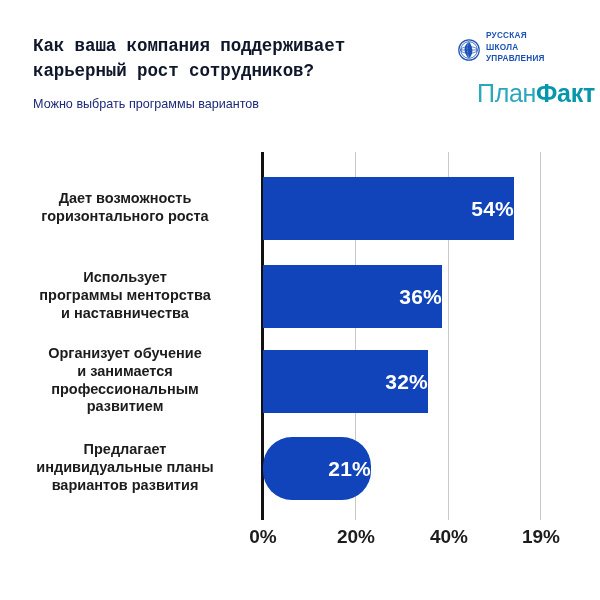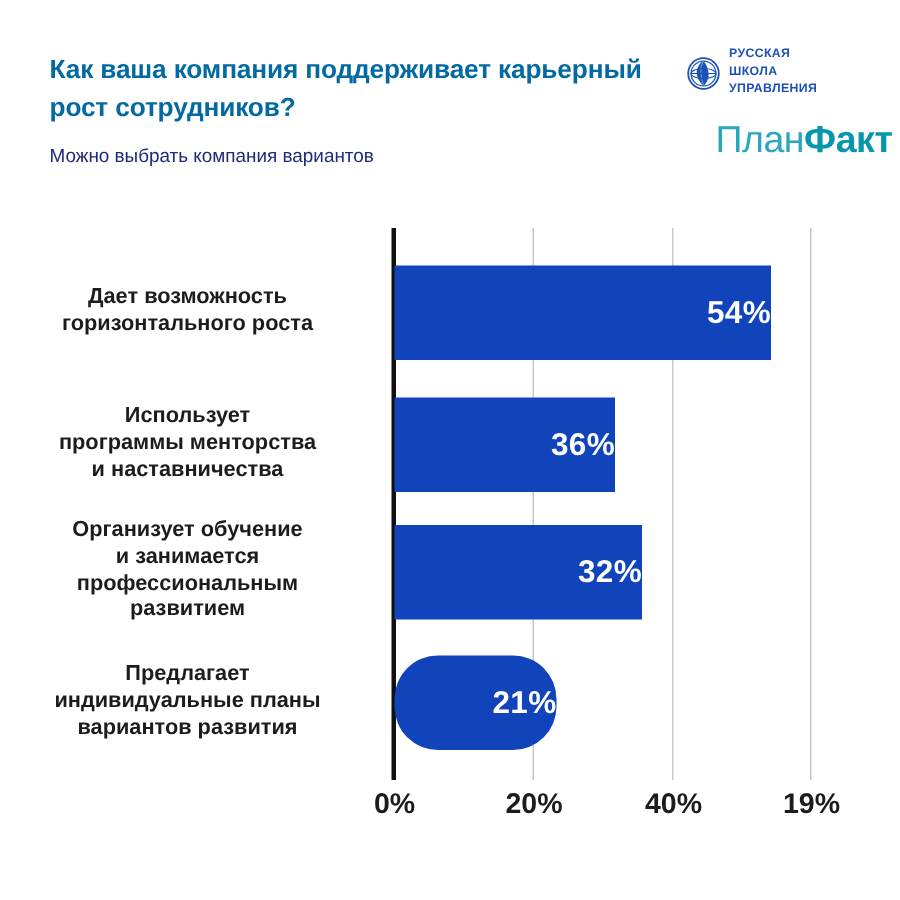--- a/index.html
+++ b/index.html
@@ -24,23 +24,24 @@
   }
   #title-block {
     position: absolute;
     left: 33px;
     top: 34px;
     width: 400px;
   }
   #chart-title {
     font-size: 17.5px;
     font-weight: bold;
-    color: #0369a1;
+    color: #0f172a;
     line-height: 1.42;
     letter-spacing: -0.1px;
+    font-family: Liberation Mono, monospace;
   }
   #chart-subtitle {
     margin-top: 12px;
     font-size: 12.6px;
     font-weight: normal;
     color: #1f2a7a;
     line-height: 1.3;
   }
 
   
@@ -140,21 +141,21 @@
     white-space: nowrap;
   }
 </style>
 </head>
 <body>
 
 <div id="header">
 
   <div id="title-block">
     <div id="chart-title">Как ваша компания поддерживает карьерный рост сотрудников?</div>
-    <div id="chart-subtitle">Можно выбрать компания вариантов</div>
+    <div id="chart-subtitle">Можно выбрать программы вариантов</div>
   </div>
 
   <div id="logo-block">
     <div id="rsu-logo">
       <span id="rsu-globe">
         <svg width="22" height="22" viewBox="0 0 22 22">
           <circle cx="11" cy="11" r="10.2" fill="none" stroke="#1b52b5" stroke-width="1.2"></circle>
           <circle cx="11" cy="11" r="8.3" fill="#ffffff" stroke="#1b52b5" stroke-width="0.8"></circle>
           <path d="M11 2.7 C7.4 5.0 6.2 8.4 6.6 11.4 C7.0 14.6 9.0 17.6 11 19.3 C13.2 17.3 14.6 14.2 14.4 11.2 C14.2 8.0 13.0 4.9 11 2.7 Z" fill="#1b52b5"></path>
           <path d="M11 2.7 C9.5 5.2 9.0 8.2 9.3 11 C9.6 14.0 10.3 17.0 11 19.3" fill="none" stroke="#6f9ad8" stroke-width="0.7"></path>
@@ -191,21 +192,21 @@
       <span class="bar-value">54%</span>
     </div>
   </div>
 
   <div class="bar-row" style="top:115px;">
     <div class="bar-label" style="top:4px;">
       <span>Использует</span><br>
       <span>программы менторства</span><br>
       <span>и наставничества</span>
     </div>
-    <div class="bar-rect" style="width:147px;">
+    <div class="bar-rect" style="width:147px;padding-left:32px;">
       <span class="bar-value">36%</span>
     </div>
   </div>
 
   <div class="bar-row" style="top:200px;">
     <div class="bar-label" style="top:-5px;">
       <span>Организует обучение</span><br>
       <span>и занимается</span><br>
       <span>профессиональным</span><br>
       <span>развитием</span>

